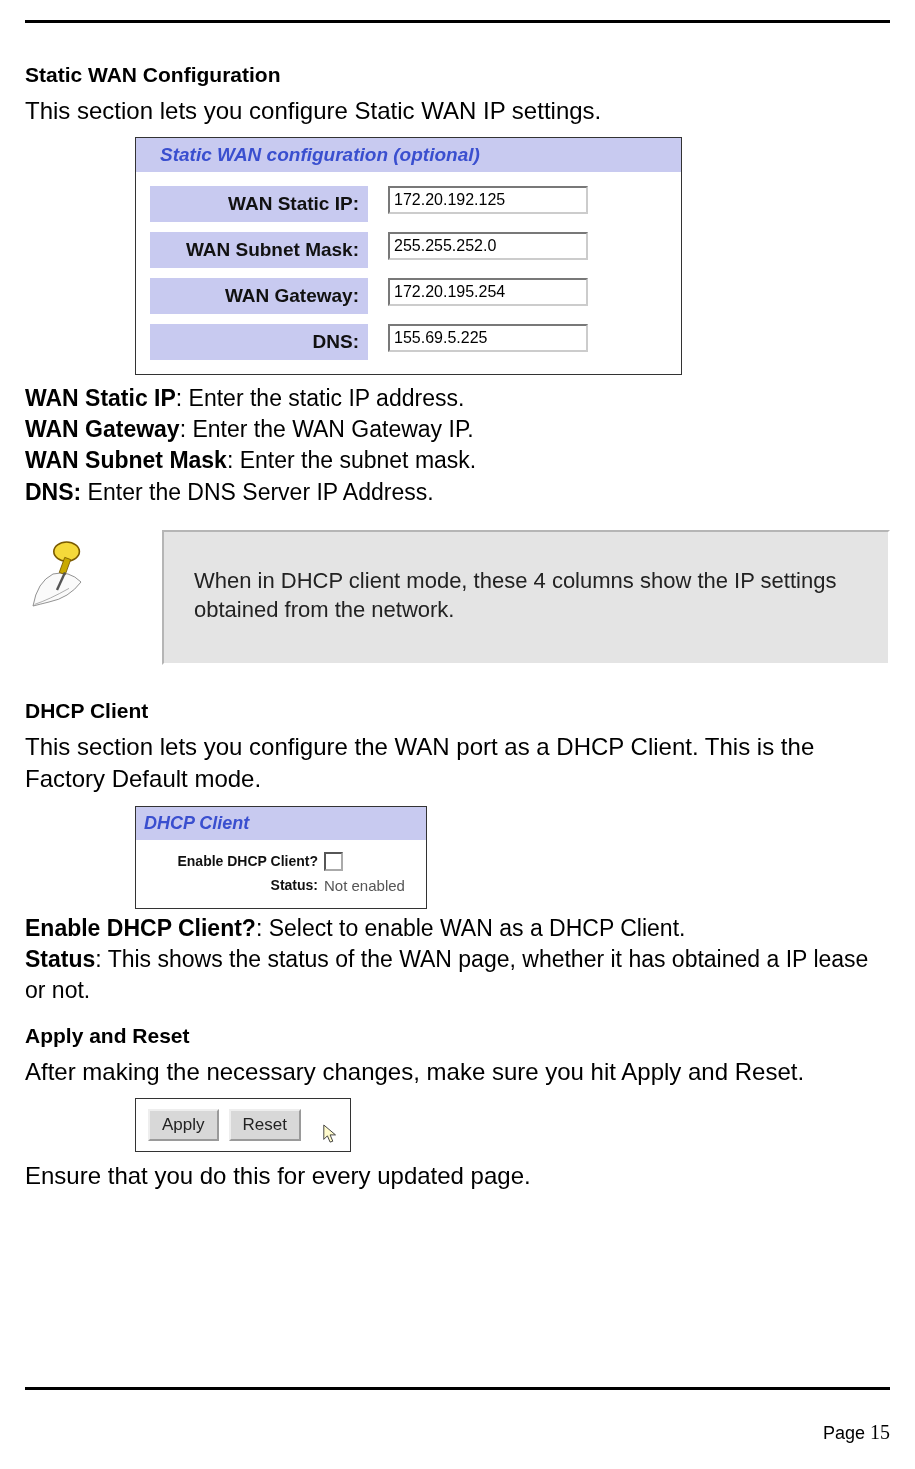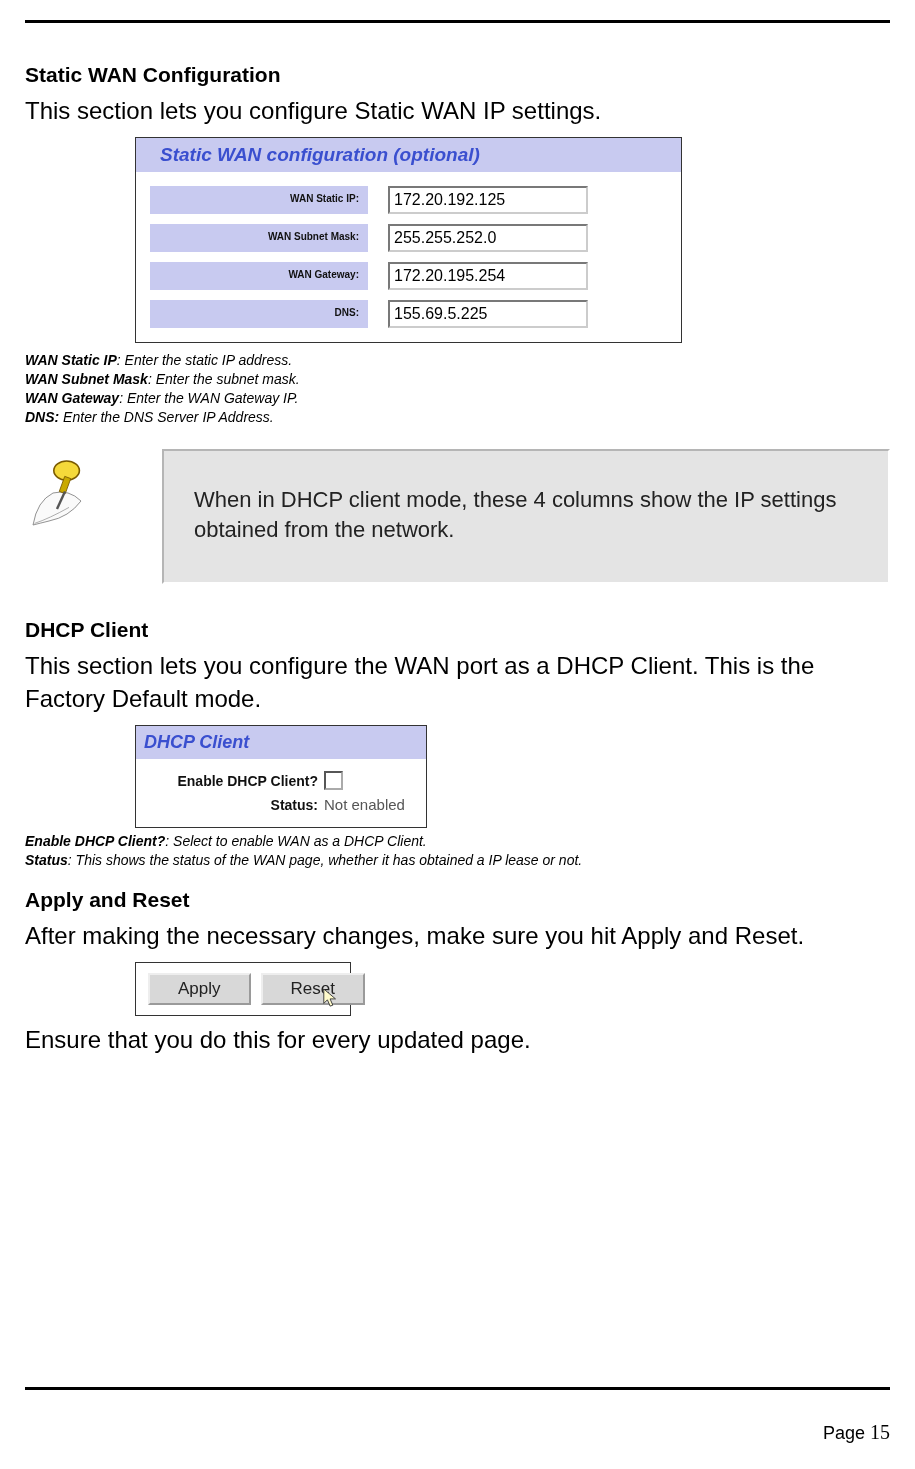--- a/index.html
+++ b/index.html
@@ -54,21 +54,21 @@
   .field-row {
     display: flex;
     margin-bottom: 10px;
   }
   .field-row:last-child { margin-bottom: 0; }
   .field-label {
     width: 218px;
     text-align: right;
     background: #c8caf0;
     font-family: Verdana, Arial, sans-serif;
-    font-size: 10px;
+    font-size: 19px;
     font-weight: bold;
     color: #111;
     padding: 6px 8px 6px 6px;
     border: 1px solid #c8caf0;
     box-sizing: border-box;
   }
   .field-input-wrap {
     flex: 1;
     padding-left: 20px;
   }
@@ -77,24 +77,23 @@
     font-family: Arial, sans-serif;
     font-size: 16px;
     padding: 3px 4px;
     border: 2px inset #ccc;
     background: #fff;
     box-sizing: border-box;
   }
 
   
   .def-line {
-    font-size: 14px;
+    font-size: 23px;
     margin: 0;
     line-height: 1.35;
-    font-style: italic;
   }
   .def-line strong { font-weight: bold; }
 
   
   .note-row {
     display: flex;
     align-items: flex-start;
     margin: 22px 0 34px 0;
   }
   .note-icon {
@@ -171,21 +170,21 @@
     display: flex;
     gap: 10px;
     position: relative;
   }
   .old-button {
     font-family: Arial, sans-serif;
     font-size: 17px;
     color: #222;
     background: #d8d8d8;
     border: 2px outset #eee;
-    padding: 4px 28px;
+    padding: 4px 12px;
     cursor: pointer;
   }
   .cursor-arrow {
     position: absolute;
     right: 10px;
     bottom: 6px;
     width: 18px;
     height: 22px;
   }
 
@@ -233,22 +232,22 @@
         <div class="field-input-wrap"><input class="field-input" value="172.20.195.254" style=""></div>
       </div>
       <div class="field-row">
         <div class="field-label">DNS:</div>
         <div class="field-input-wrap"><input class="field-input" value="155.69.5.225" style=""></div>
       </div>
     </div>
   </div>
 
   <p class="def-line"><strong>WAN Static IP</strong><span>: Enter the static IP address.</span></p>
+  <p class="def-line"><strong>WAN Gateway</strong><span>: Enter the WAN Gateway IP.</span></p>
   <p class="def-line"><strong>WAN Subnet Mask</strong><span>: Enter the subnet mask.</span></p>
-  <p class="def-line"><strong>WAN Gateway</strong><span>: Enter the WAN Gateway IP.</span></p>
   <p class="def-line"><strong>DNS:</strong><span> Enter the DNS Server IP Address.</span></p>
 
   <div class="note-row">
     <div class="note-icon">
       <svg class="pin-svg" viewBox="0 0 100 100">
         <path d="M10 90 Q15 60 35 50 Q55 45 70 60 Q55 80 30 85 Q18 88 10 90 Z" fill="#fafafa" stroke="#777" stroke-width="1"></path>
         <path d="M12 88 Q30 82 55 68" stroke="#999" stroke-width="1" fill="none"></path>
         <ellipse cx="52" cy="22" rx="16" ry="12" fill="#f5d93a" stroke="#7a5a00" stroke-width="2"></ellipse>
         <rect x="46" y="30" width="8" height="20" fill="#c9a900" stroke="#7a5a00" stroke-width="1" transform="rotate(20 50 40)"></rect>
         <line x1="50" y1="48" x2="40" y2="70" stroke="#555" stroke-width="3"></line>

